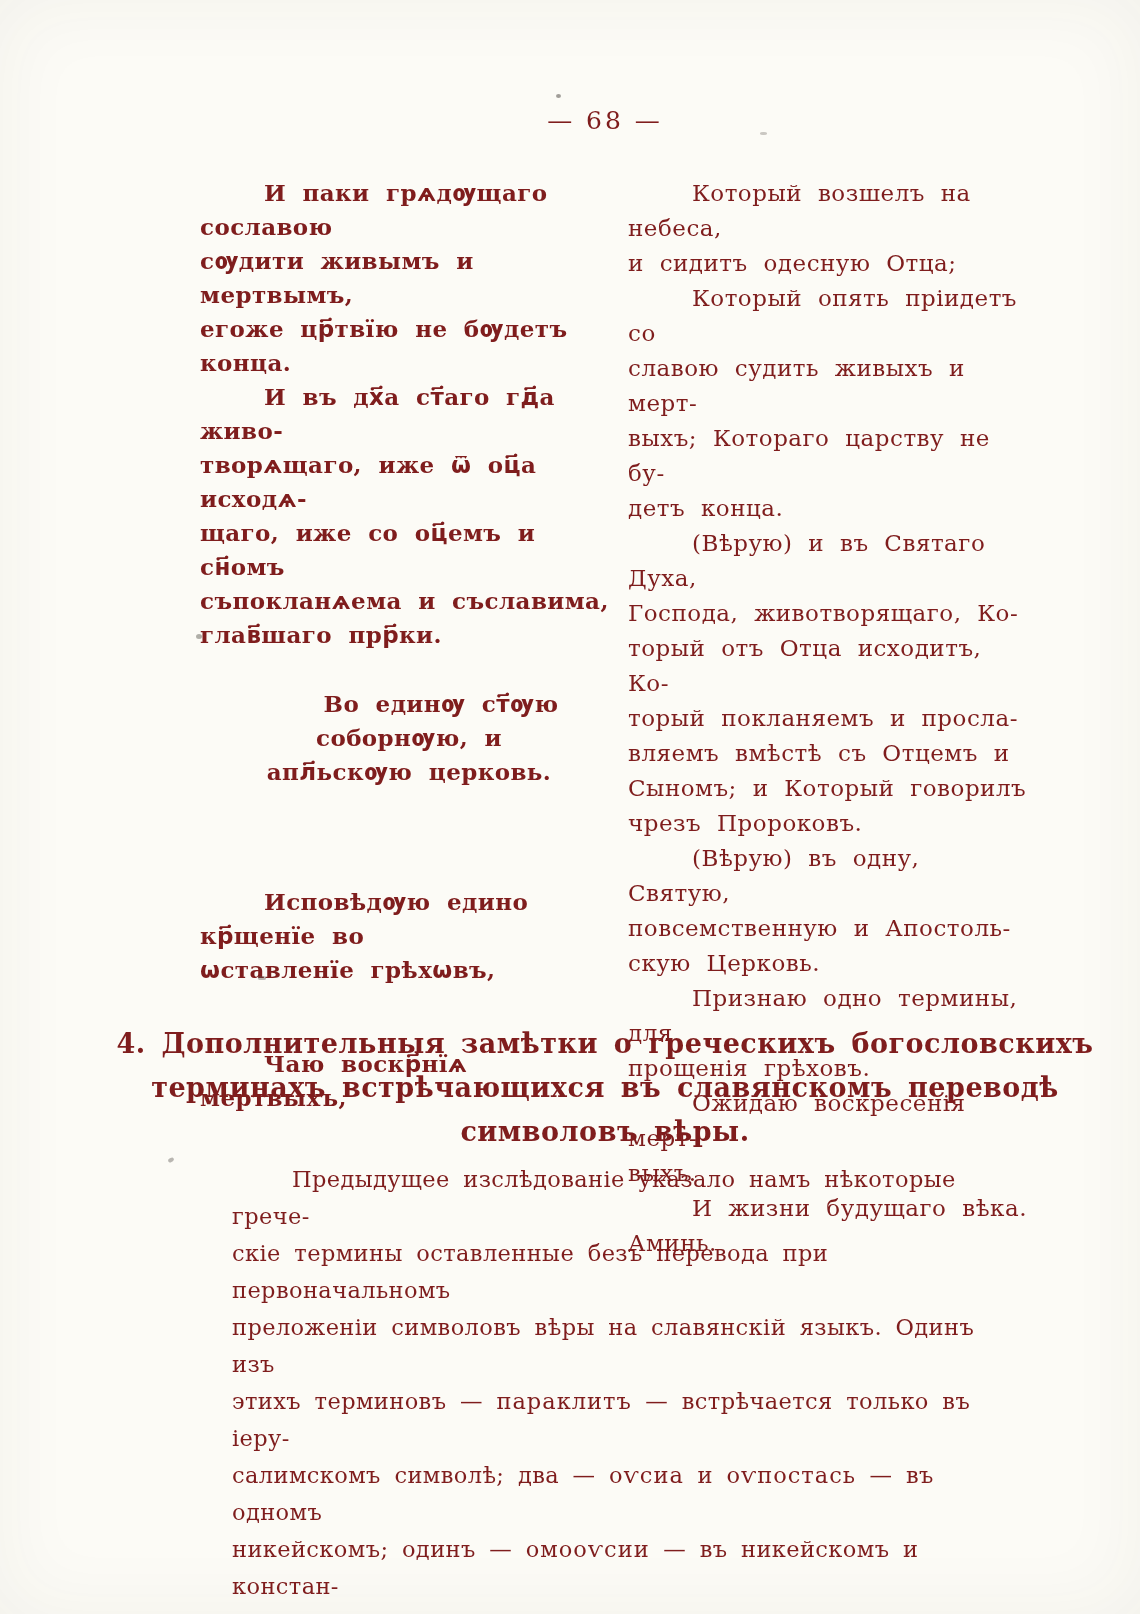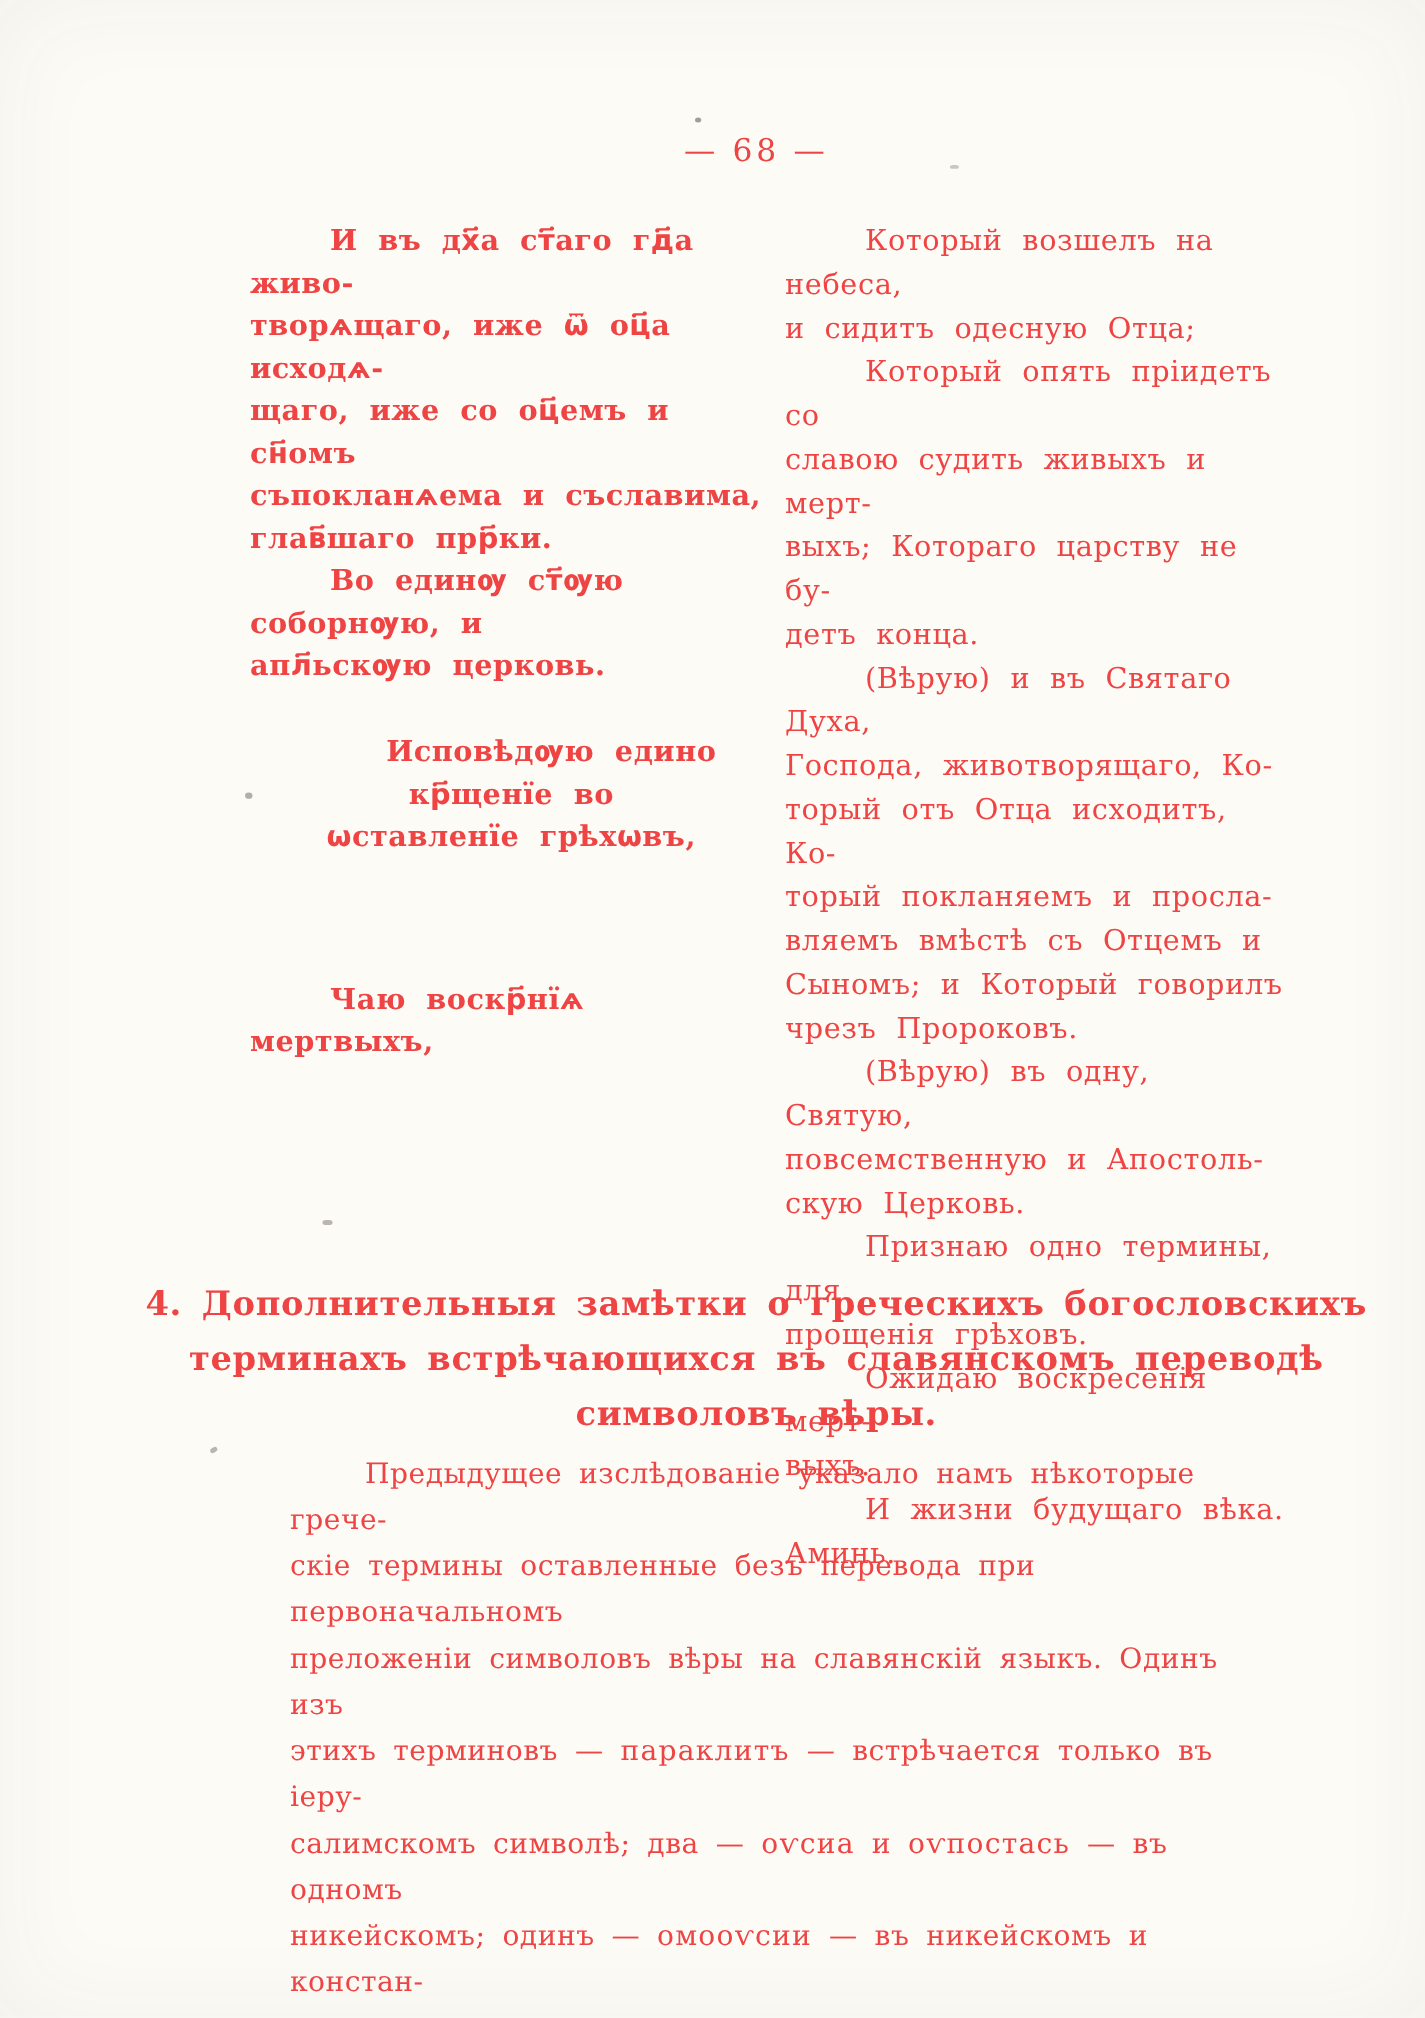--- a/index.html
+++ b/index.html
@@ -1,21 +1,21 @@
 <!DOCTYPE html>
 <html><head>
 <meta charset="utf-8">
 <style>
   html, body { margin: 0; padding: 0; }
   .page {
     position: relative;
     width: 1140px;
     height: 1614px;
     background: #fcfbf6;
-    color: #ef4444;
+    color: #7f1d1d;
     font-family: "DejaVu Serif", "DejaVu Sans", serif;
     overflow: hidden;
     box-shadow: inset 0 0 80px rgba(60,55,40,0.05);
   }
   .pagenum {
     position: absolute;
     top: 106px; left: 70px; width: 1070px;
     text-align: center;
     font-size: 25px; line-height: 30px;
     letter-spacing: 3px;
@@ -88,20 +88,23 @@
 </style>
 </head>
 <body>
 
 <div class="page">
 
   <div class="pagenum">— 68 —</div>
 
   <div class="columns">
     <div class="col col-cs">
+      <p>И паки грѧдѹщаго сославою
+сѹдити живымъ и мертвымъ,
+егоже цр҃твїю не бѹдетъ конца.</p>
       <p>И въ дх҃а ст҃аго гд҃а живо-
 творѧщаго, иже ѿ оц҃а исходѧ-
 щаго, иже со оц҃емъ и сн҃омъ
 съпокланѧема и съславима,
 глав҃шаго прр҃ки.</p>
       <p>Во единѹ ст҃ѹю соборнѹю, и
 апл҃ьскѹю церковь.</p>
       <p>Исповѣдѹю едино кр҃щенїе во
 ѡставленїе грѣхѡвъ,</p>
       <p>Чаю воскр҃нїѧ мертвыхъ,</p>

